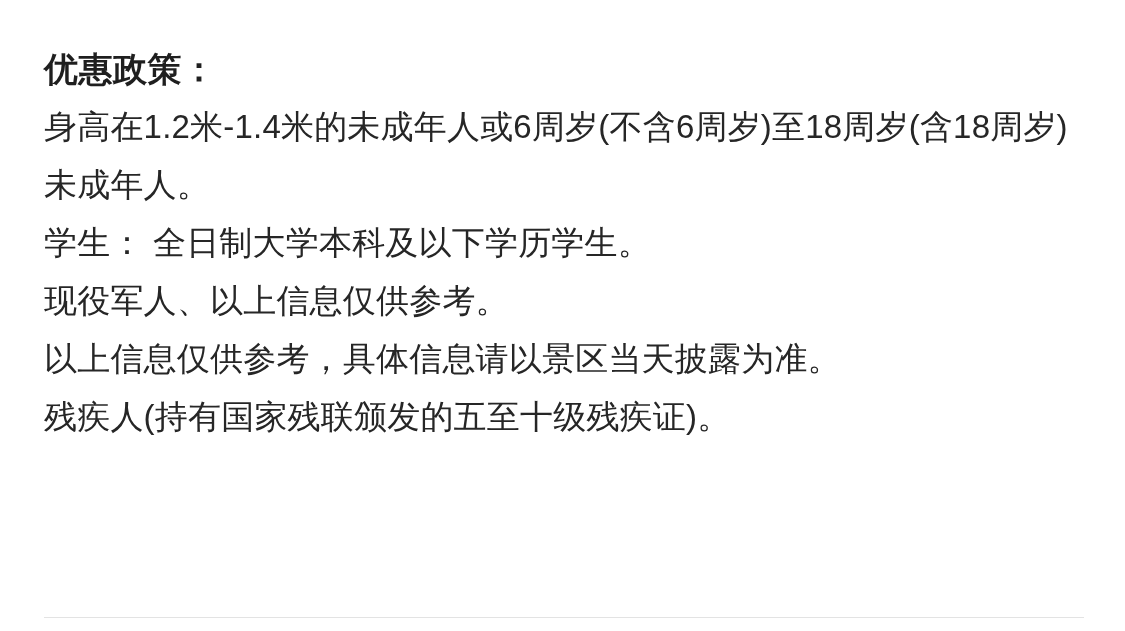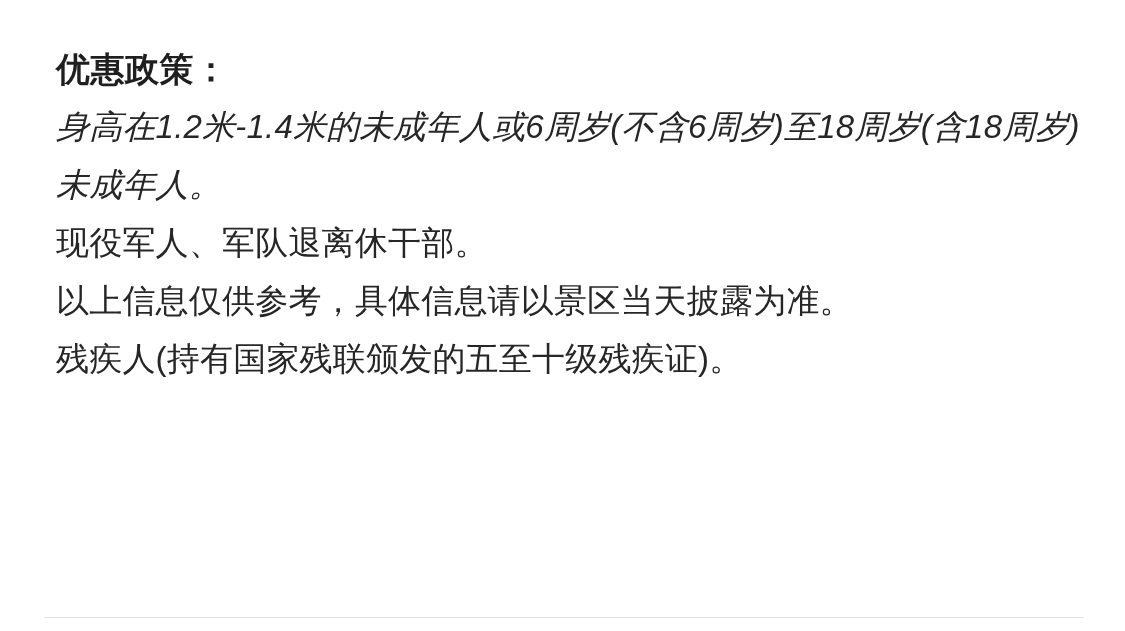--- a/index.html
+++ b/index.html
@@ -9,54 +9,54 @@
   body {
     width: 1125px;
     height: 631px;
     background: #ffffff;
     font-family: "Liberation Sans", "DejaVu Sans", sans-serif;
     color: #2b2b2b;
     overflow: hidden;
   }
   .policy-block {
     position: absolute;
-    left: 56px;
+    left: 44px;
     top: 40px;
     width: 1040px;
   }
   .policy-title {
     font-size: 34px;
     font-weight: bold;
     line-height: 58px;
     color: #1f1f1f;
     letter-spacing: 0.5px;
   }
   .policy-line {
     font-size: 33px;
     line-height: 58px;
     color: #262626;
     letter-spacing: 0.2px;
   }
   .policy-line.wrap {
     width: 1025px;
-    font-style: italic;
   }
   .divider {
     position: absolute;
     left: 44px;
     top: 617px;
     width: 1040px;
     height: 1px;
     background: #e3e3e3;
   }
 </style>
 </head>
 <body>
 
 <div class="policy-block">
   <div class="policy-title">优惠政策：</div>
   <div class="policy-line wrap">身高在1.2米-1.4米的未成年人或6周岁(不含6周岁)至18周岁(含18周岁)未成年人。</div>
-  <div class="policy-line">现役军人、军队退离休干部。</div>
+  <div class="policy-line">学生： 全日制大学本科及以下学历学生。</div>
+  <div class="policy-line">现役军人、以上信息仅供参考。</div>
   <div class="policy-line">以上信息仅供参考，具体信息请以景区当天披露为准。</div>
   <div class="policy-line">残疾人(持有国家残联颁发的五至十级残疾证)。</div>
 </div>
 
 <div class="divider"></div>
 
 </body></html>

